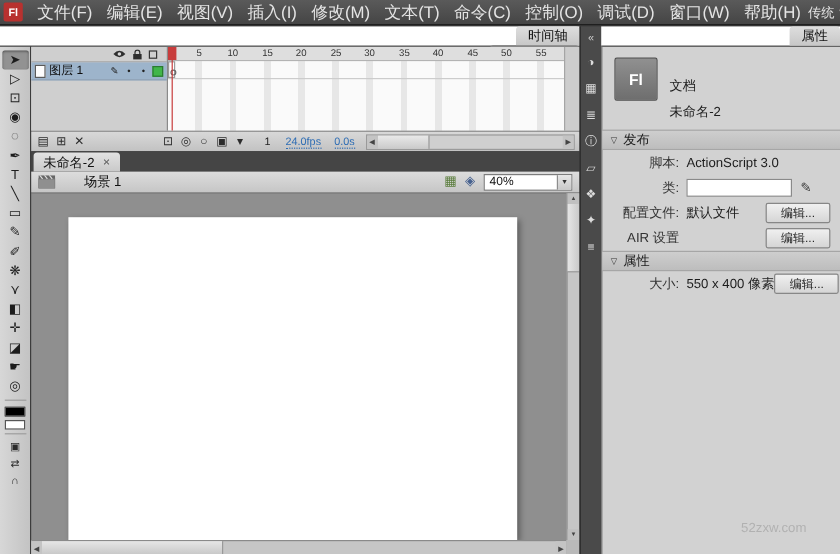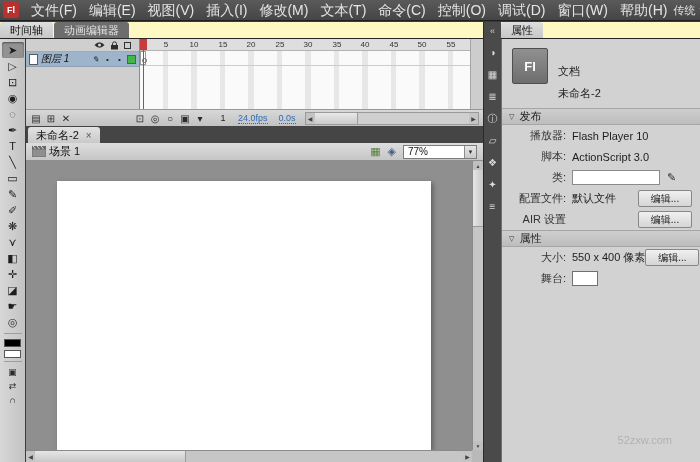--- a/index.html
+++ b/index.html
@@ -17,29 +17,29 @@
   .searchbox input{background:transparent;border:none;outline:none;width:58px;font-size:10px;color:#eee;padding:0;}
   
   .tools{position:absolute;left:0;top:39px;width:26px;height:423px;background:linear-gradient(90deg,#d7d7d7,#c3c3c3);border-right:1px solid #3c3c3c;display:flex;flex-direction:column;align-items:center;padding-top:3px;box-sizing:border-box;}
   .tool{width:22px;height:16px;display:flex;align-items:center;justify-content:center;font-size:11px;line-height:1;color:#1d1d1d;border-radius:2px;flex:0 0 auto;}
   .tool.selected{background:#929292;box-shadow:inset 0 1px 2px rgba(0,0,0,.45);}
   .tool-divider{width:18px;height:1px;background:#9d9d9d;margin:3px 0;flex:0 0 auto;}
   .swatch-stroke{width:15px;height:6px;background:#000;border:1px solid #555;margin-top:2px;}
   .swatch-fill{width:15px;height:6px;background:#fff;border:1px solid #555;margin-top:3px;}
   .tool.option{height:14px;font-size:9px;color:#2b2b2b;}
   
-  .tabstrip{position:absolute;height:17px;background:#fef9c3;border-bottom:1px solid #262626;display:flex;align-items:flex-end;box-sizing:border-box;}
+  .tabstrip{position:absolute;height:17px;background:#ffffff;border-bottom:1px solid #262626;display:flex;align-items:flex-end;box-sizing:border-box;flex-direction:column;}
   .tab{height:16px;line-height:16px;padding:0 10px;font-size:11px;border-radius:3px 3px 0 0;white-space:nowrap;}
   .tab.active{background:linear-gradient(#dedede,#c7c7c7);color:#111;}
   .tab.inactive{background:#6d6d6d;color:#e2e2e2;margin-left:1px;}
   
   .tl{position:absolute;left:26px;top:39px;width:457px;height:70px;background:#d4d4d4;overflow:hidden;}
   .layers{position:absolute;left:0;top:0;width:114px;height:70px;background:#cfcfcf;border-right:1px solid #8a8a8a;box-sizing:border-box;}
   .layers-header{height:12px;display:flex;align-items:center;justify-content:flex-end;gap:5px;padding-right:8px;border-bottom:1px solid #a9a9a9;}
-  .layer-row{height:14px;background:#9db4cb;display:flex;align-items:center;gap:3px;padding:0 3px;border-bottom:1px solid #8fa2b5;font-style:italic;}
+  .layer-row{height:14px;background:#9db4cb;display:flex;align-items:center;gap:3px;padding:0 3px;border-bottom:1px solid #8fa2b5;}
   .page-ico{width:7px;height:9px;background:#fdfdfd;border:1px solid #5a5a5a;flex:0 0 auto;}
   .layer-name{flex:1;font-size:10px;color:#0e0e0e;white-space:nowrap;overflow:hidden;}
   .lr-cell{width:9px;text-align:center;font-size:8px;color:#222;flex:0 0 auto;}
   .outline-swatch{width:7px;height:7px;background:#41b649;border:1px solid #2a7a31;flex:0 0 auto;}
   .sq-outline{width:7px;height:7px;border:1px solid #333;box-sizing:border-box;display:inline-block;}
   .frames{position:absolute;left:114px;top:0;width:330px;height:70px;}
   .frames-ruler{position:absolute;left:0;top:0;right:0;height:12px;background:#dedede;border-bottom:1px solid #b3b3b3;box-sizing:border-box;}
   .ruler-num{position:absolute;top:1px;width:20px;text-align:center;font-size:8px;color:#333;}
   .frames-grid{position:absolute;left:0;top:12px;right:0;bottom:0;background:repeating-linear-gradient(90deg,#fafafa 0px,#fafafa 22.8px,#e7e7e7 22.8px,#e7e7e7 28.5px);}
   .grid-rowline{position:absolute;left:0;right:0;top:14px;height:1px;background:#cccccc;}
@@ -54,21 +54,21 @@
   .st-num{color:#222;flex:0 0 auto;}
   .hot{color:#2e6db4;border-bottom:1px dotted #2e6db4;cursor:default;}
   .st-scroll{flex:1;height:11px;background:#cfcfcf;border:1px solid #9a9a9a;display:flex;align-items:center;margin-left:6px;}
   .sb-btn{width:9px;height:100%;display:flex;align-items:center;justify-content:center;font-size:6px;color:#444;background:#c4c4c4;flex:0 0 auto;}
   .sb-track{flex:1;height:100%;position:relative;}
   .sb-thumb{position:absolute;left:0;top:0;width:42px;height:100%;background:linear-gradient(#e9e9e9,#cacaca);border-right:1px solid #9a9a9a;}
   
   .docbar{position:absolute;left:26px;top:126px;width:457px;height:17px;background:#454545;display:flex;align-items:flex-end;}
   .doc-tab{height:16px;background:linear-gradient(#e2e2e2,#c9c9c9);padding:0 8px;display:flex;align-items:center;gap:7px;border-radius:3px 3px 0 0;margin-left:2px;font-size:11px;color:#111;}
   .doc-close{font-size:10px;color:#555;}
-  .editbar{position:absolute;left:26px;top:143px;width:457px;height:18px;background:linear-gradient(#dddddd,#c6c6c6);border-bottom:1px solid #8e8e8e;display:flex;align-items:center;gap:3px;padding:0 6px;box-sizing:border-box;}
+  .editbar{position:absolute;left:26px;top:143px;width:457px;height:18px;background:linear-gradient(#dddddd,#c6c6c6);border-bottom:1px solid #8e8e8e;display:flex;align-items:center;gap:24px;padding:0 6px;box-sizing:border-box;}
   .scene-label{font-size:11px;color:#111;}
   .eb-right{margin-left:auto;display:flex;align-items:center;gap:7px;}
   .eb-icon{font-size:11px;line-height:1;}
   .zoom{width:74px;height:14px;background:#fff;border:1px solid #7c7c7c;display:flex;align-items:center;box-sizing:border-box;}
   .zoom-val{flex:1;padding-left:4px;font-size:10px;color:#111;}
   .zoom-btn{width:12px;height:100%;background:linear-gradient(#e6e6e6,#c9c9c9);border-left:1px solid #8d8d8d;display:flex;align-items:center;justify-content:center;font-size:6px;color:#333;box-sizing:border-box;}
   
   .stage-area{position:absolute;left:26px;top:161px;width:457px;height:301px;background:#8f8f8f;overflow:hidden;}
   .stage{position:absolute;left:31px;top:20px;width:374px;height:269px;background:#ffffff;box-shadow:2px 2px 5px rgba(0,0,0,.35);}
   .vscroll{position:absolute;right:0;top:0;width:11px;height:289px;background:#c6c6c6;border-left:1px solid #8a8a8a;box-sizing:border-box;display:flex;flex-direction:column;align-items:center;}
@@ -245,21 +245,21 @@
     <svg width="14" height="11" viewBox="0 0 14 11">
         <rect x="0" y="3" width="14" height="8" fill="#8f8f8f" stroke="#555" stroke-width="0.6"></rect>
         <path d="M0 0 H14 V3 H0 Z" fill="#666"></path>
         <path d="M1 0 L3.5 3 M5 0 L7.5 3 M9 0 L11.5 3" stroke="#ddd" stroke-width="1"></path>
       </svg>
     <span class="scene-label">场景 1</span>
     <span class="eb-right">
       <span class="eb-icon" style="color:#5a7d3c;">▦</span>
       <span class="eb-icon" style="color:#46618f;">◈</span>
       <span class="zoom">
-        <span class="zoom-val">77%</span>
+        <span class="zoom-val">40%</span>
         <span class="zoom-btn">▼</span>
       </span>
     </span>
   </div>
 
   <div class="stage-area">
     <div class="stage"></div>
     <div class="vscroll">
       <span class="vs-btn">▲</span>
       <span class="vs-track">
@@ -299,24 +299,20 @@
         <div class="doc-type">文档</div>
         <div class="doc-name">未命名-2</div>
       </div>
     </div>
 
     <div class="section-h">
       <span class="tri">▽</span>
       <span>发布</span>
     </div>
     <div class="prow">
-      <span class="plabel">播放器:</span>
-      <span class="pvalue">Flash Player 10</span>
-    </div>
-    <div class="prow">
       <span class="plabel">脚本:</span>
       <span class="pvalue">ActionScript 3.0</span>
     </div>
     <div class="prow">
       <span class="plabel">类:</span>
       <input class="class-input" value="" style="">
       <span class="pencil-btn">✎</span>
     </div>
     <div class="prow">
       <span class="plabel">配置文件:</span>
@@ -330,21 +326,17 @@
 
     <div class="section-h">
       <span class="tri">▽</span>
       <span>属性</span>
     </div>
     <div class="prow">
       <span class="plabel">大小:</span>
       <span class="pvalue">550 x 400 像素</span>
       <span class="edit-btn">编辑...</span>
     </div>
-    <div class="prow">
-      <span class="plabel">舞台:</span>
-      <span class="stage-swatch"></span>
-    </div>
 
     <span class="watermark">52zxw.com</span>
   </div>
 
 </div>
 
 </body></html>

